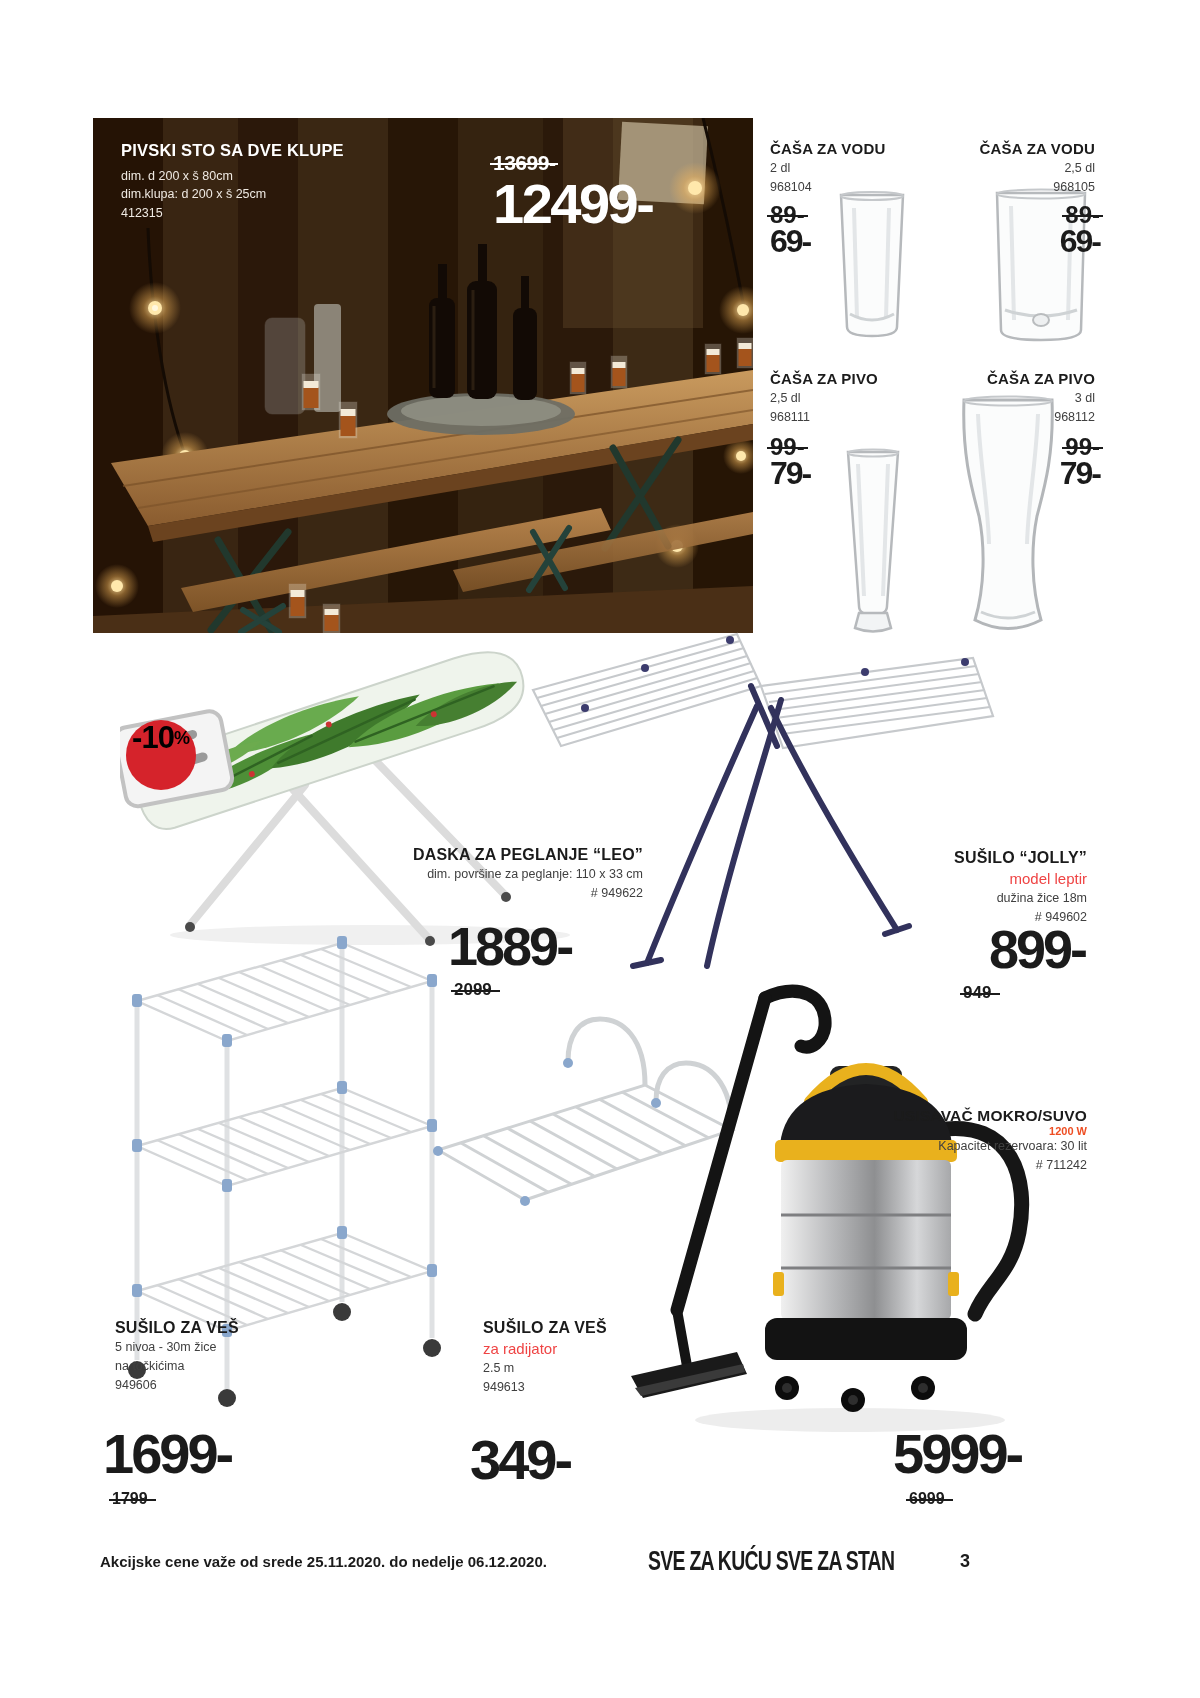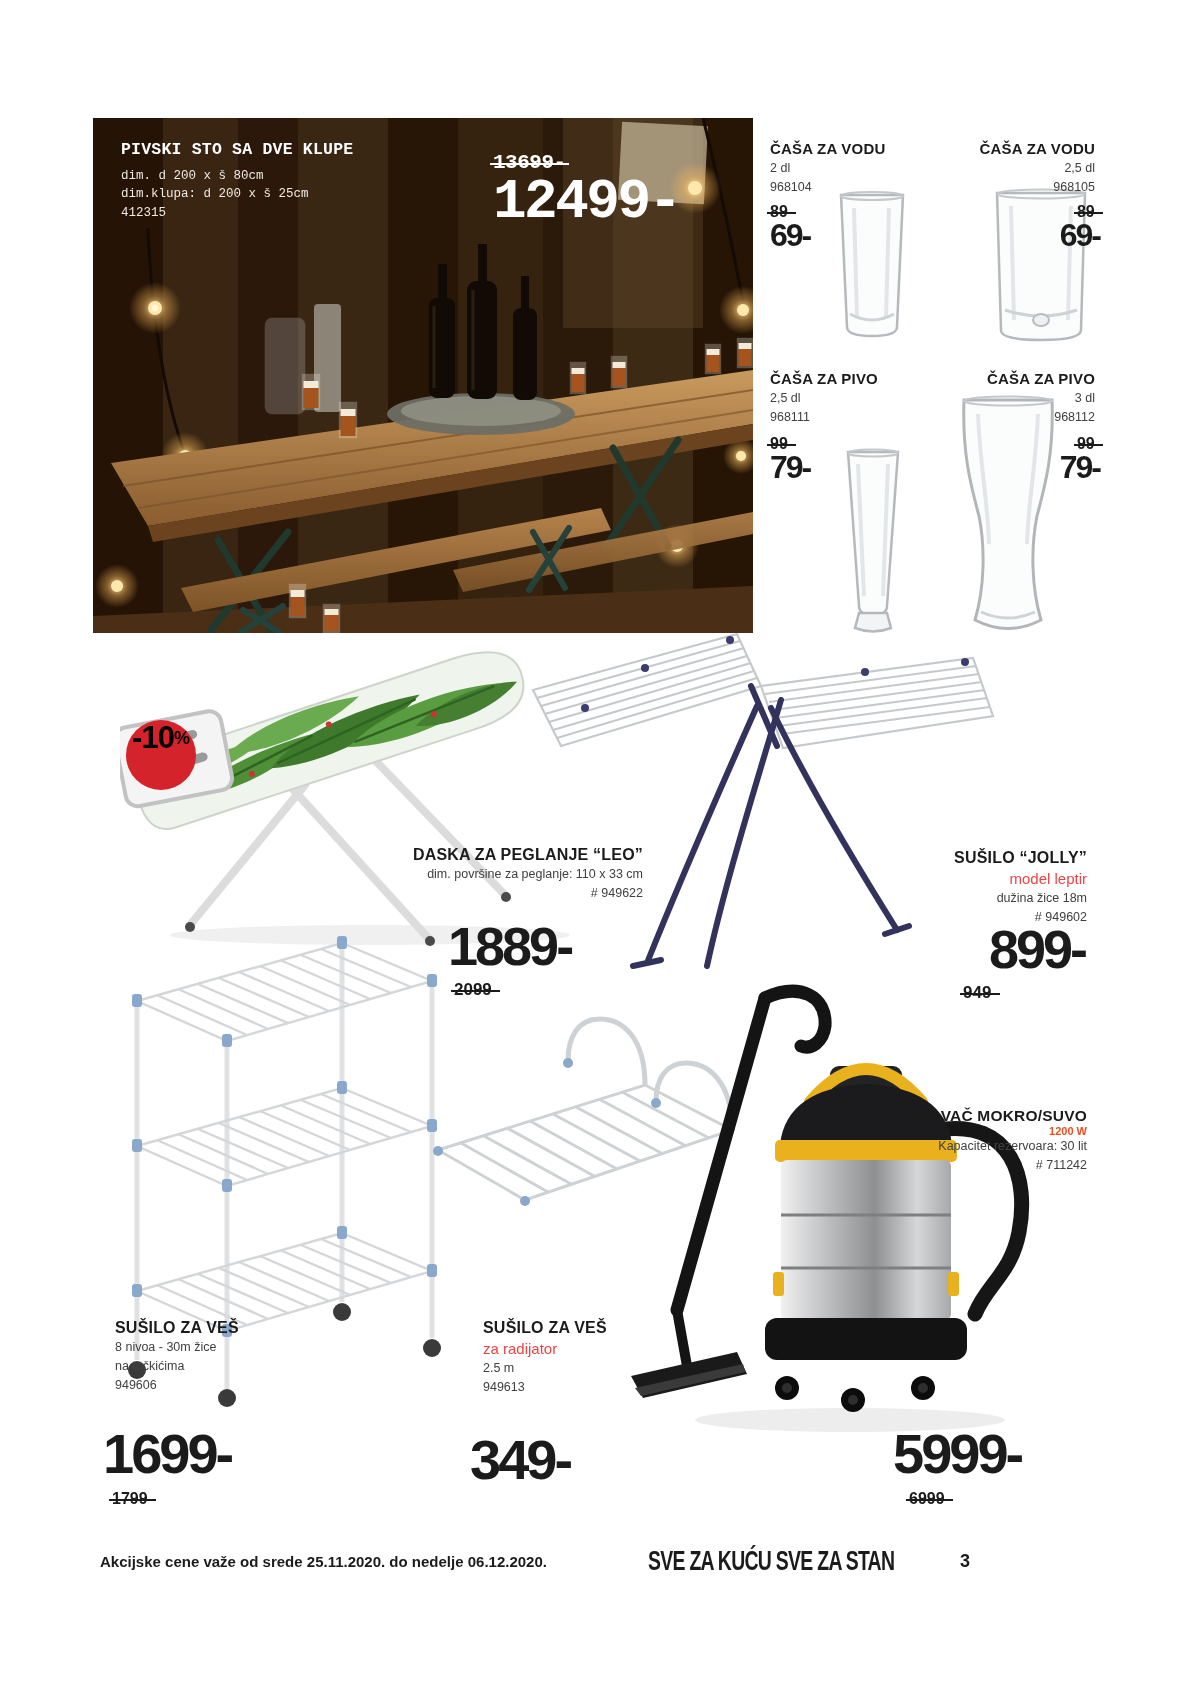--- a/index.html
+++ b/index.html
@@ -14,31 +14,31 @@
   .p-line-lg { font-size:15px; line-height:1.4; color:#ef4444; }
 
   .price-old { font-weight:bold; display:inline-block; position:relative; line-height:1; }
   .price-old::after { content:""; position:absolute; left:-3px; right:-3px; top:52%;
                       border-top:2px solid currentColor; }
   .price-new { font-weight:bold; letter-spacing:-2px; line-height:.92; white-space:nowrap; }
 
   .ta-r { text-align:right; }
 
   
-  .hero { left:93px; top:118px; width:596px; height:515px; background:#8b5cf6;font-family:Liberation Mono, monospace; }
+  .hero { left:93px; top:118px; width:596px; height:515px; background:#8b5cf6; }
   .hero svg { display:block; }
   .hero-info { left:28px; top:22px; color:#fff; width:270px; }
   .hero-info .p-title { font-size:16.5px; margin-bottom:6px; }
   .hero-info .p-line { color:#efe9e2; }
   .hero-price { left:400px; top:34px; color:#fff; width:250px; }
   .hero-price .price-old { font-size:21px; letter-spacing:-.5px; }
   .hero-price .price-new { font-size:56px; letter-spacing:-2.5px; margin-top:4px; }
 
   
-  .glass-price-old { font-size:16px; }
+  .glass-price-old { font-size:24px; }
   .glass-price-new { font-size:32px; }
 
   
   .badge { left:126px; top:720px; width:70px; height:70px; border-radius:50%;
            display:flex; justify-content:center; color:#000000;
            font-weight:bold; z-index:4; }
   .badge .bv { font-size:31px; letter-spacing:-1px; }
   .badge .bp { font-size:18px; margin-top:8px; }
 
   .mid-price-new { font-size:54px; letter-spacing:-3px; }
@@ -427,21 +427,21 @@
       <g fill="#3a3a3a">
         <circle cx="25" cy="442" r="9"></circle>
           <circle cx="230" cy="384" r="9"></circle>
         <circle cx="320" cy="420" r="9"></circle>
           <circle cx="115" cy="470" r="9"></circle>
       </g>
     </svg>
   </div>
   <div class="abs z" style="left:115px; top:1318px; width:250px;">
     <div class="p-title">SUŠILO ZA VEŠ</div>
-    <div class="p-line">8 nivoa - 30m žice</div>
+    <div class="p-line">5 nivoa - 30m žice</div>
     <div class="p-line">na točkićima</div>
     <div class="p-line">949606</div>
   </div>
   <div class="abs z" style="left:103px; top:1428px;">
     <div class="price-new big-price-new">1699-</div>
     <div style="margin-top:10px; margin-left:9px;"><span class="price-old big-price-old">1799-</span></div>
   </div>
 
   <div class="abs" style="left:430px; top:985px;">
     <svg width="312" height="265" viewBox="0 0 312 265">

